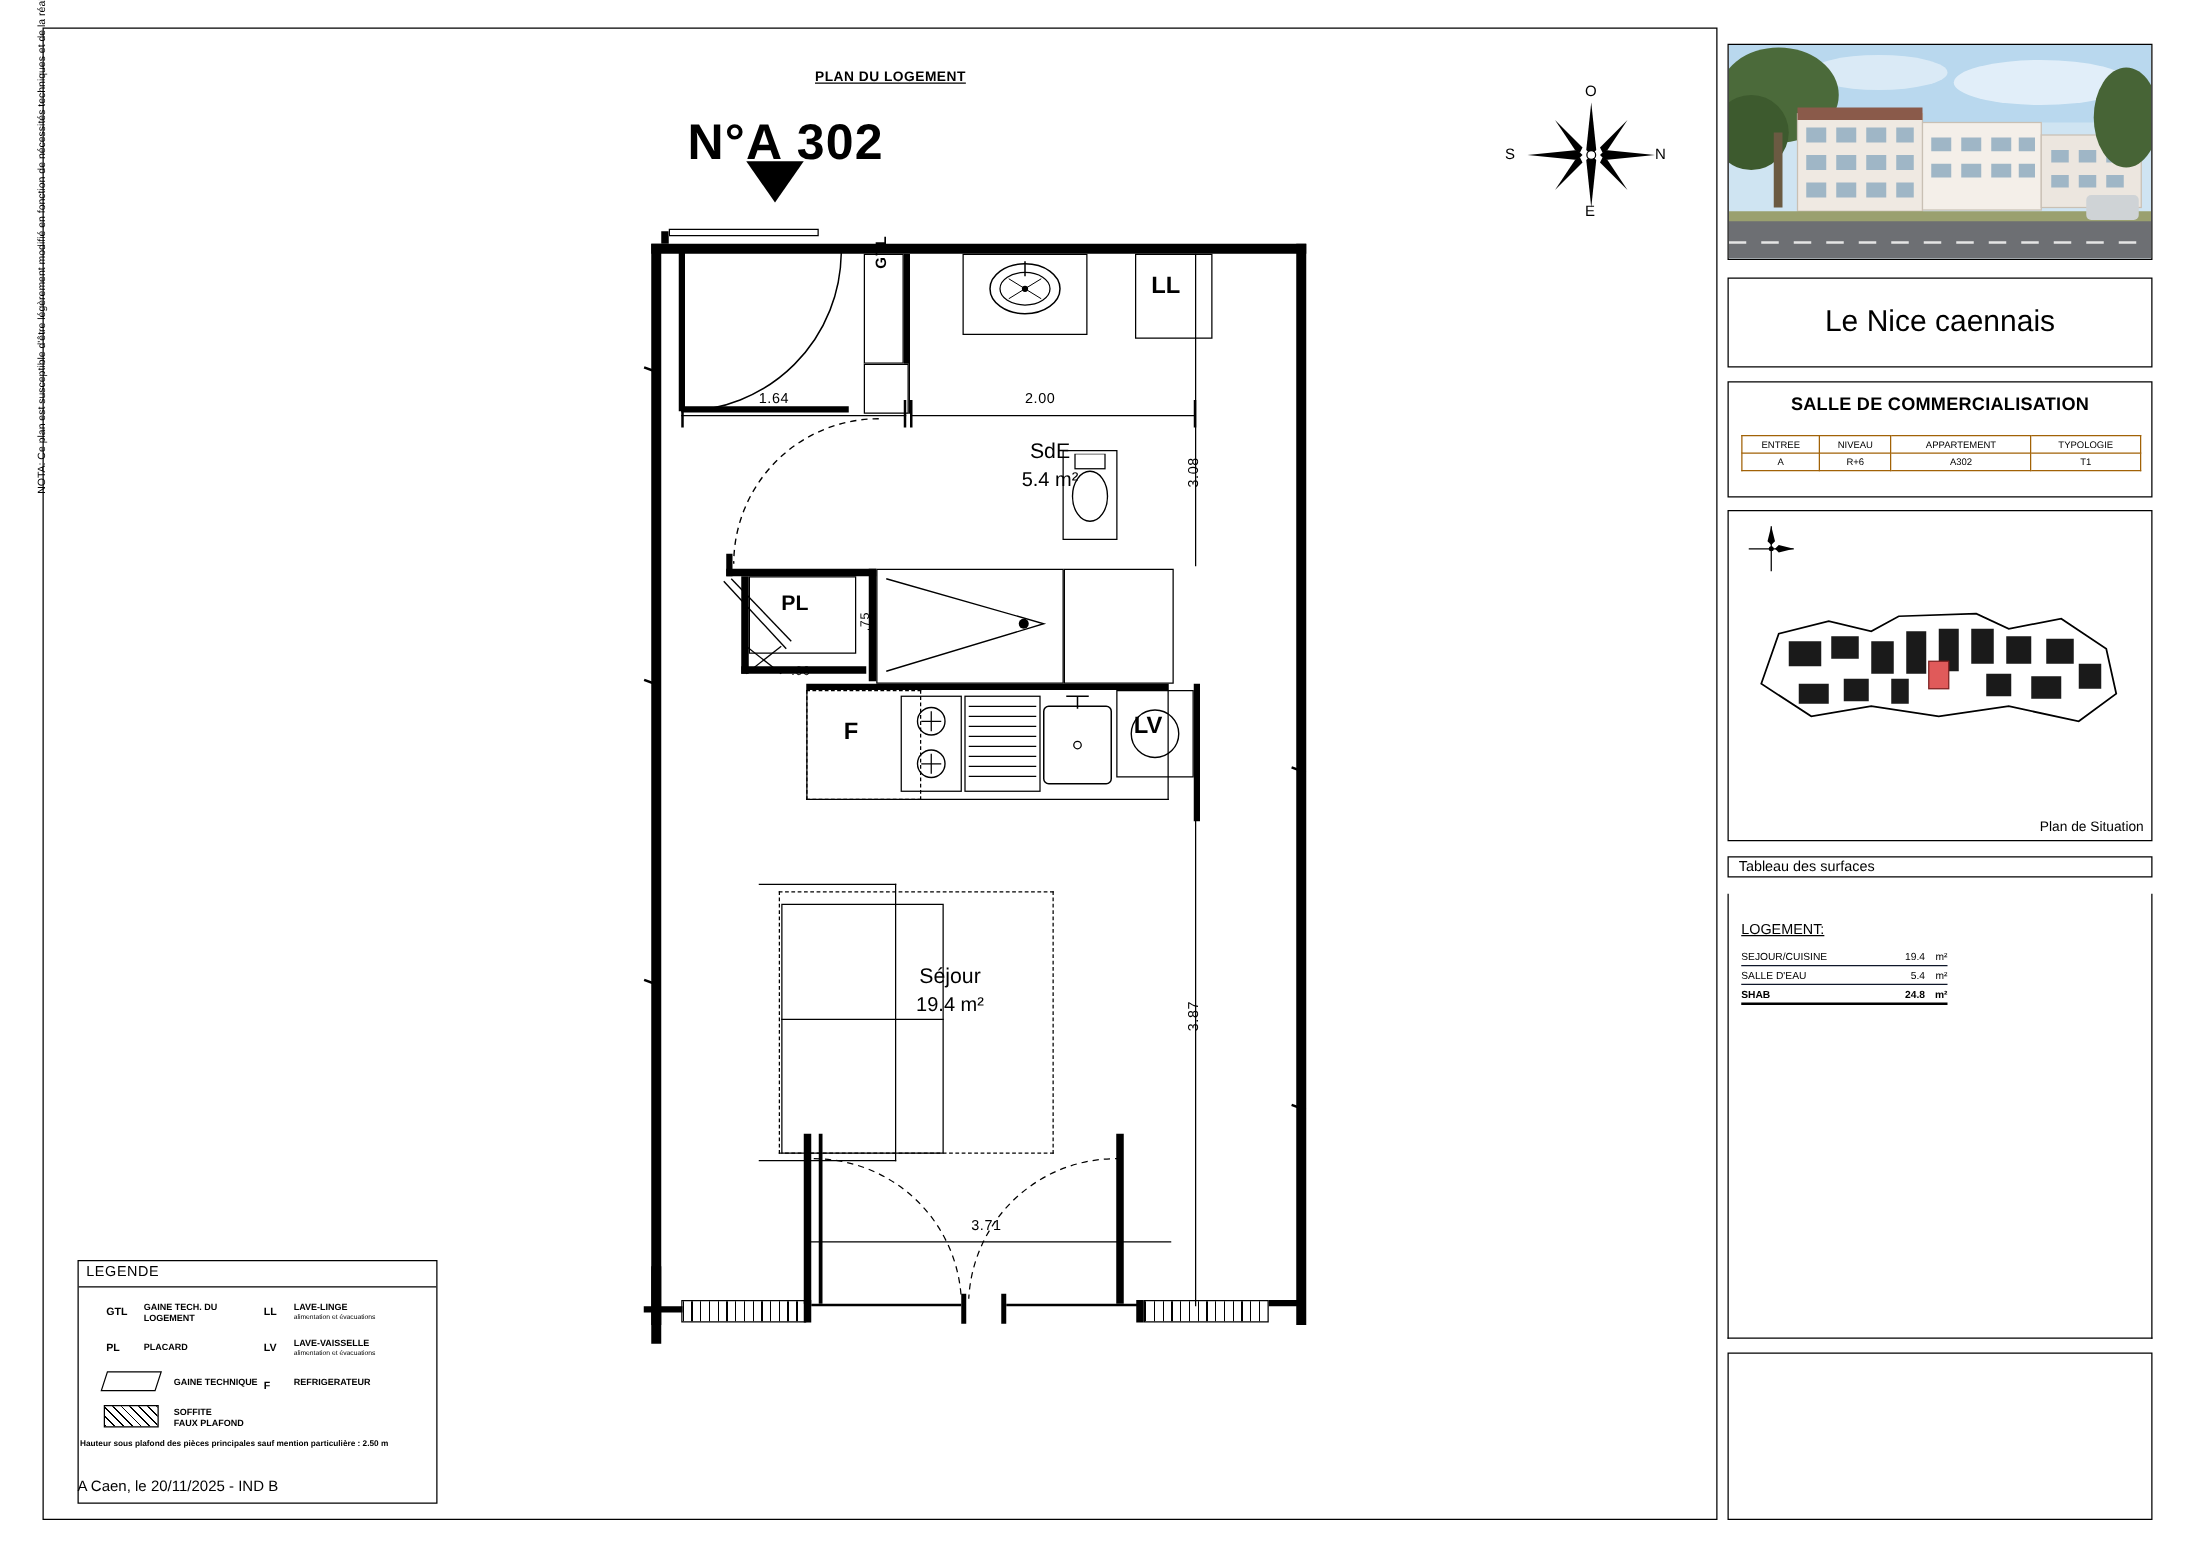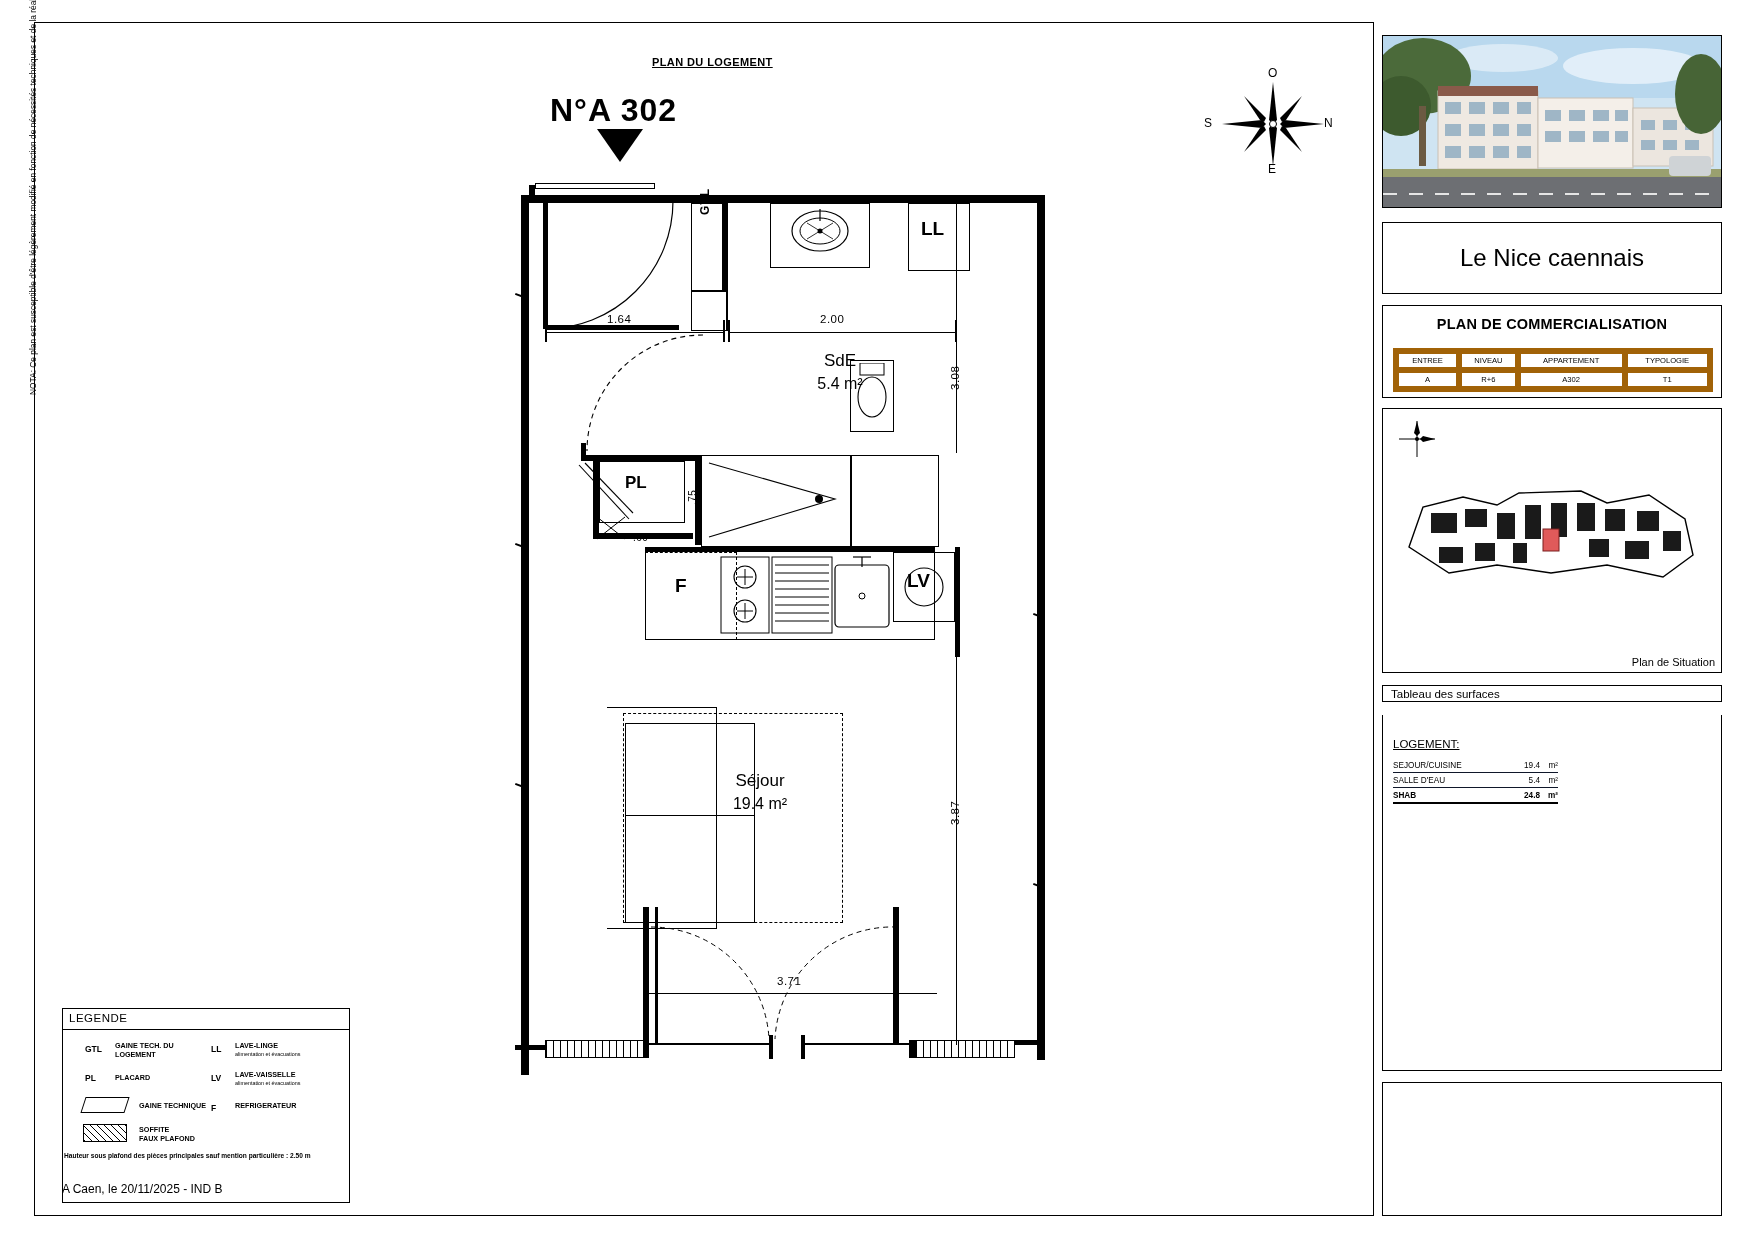--- a/index.html
+++ b/index.html
@@ -7,21 +7,21 @@
   .page{position:absolute;left:0;top:0;width:1755px;height:1240px;background:#fff;}
 
   
   .main-frame{position:absolute;left:34px;top:22px;width:1340px;height:1194px;border:1px solid #000;box-sizing:border-box;}
 
   
   .nota{position:absolute;left:27px;top:395px;width:640px;height:14px;transform:rotate(-90deg);transform-origin:0 0;font-size:8.4px;line-height:13px;white-space:nowrap;}
 
   
   .plan-title{position:absolute;left:652px;top:56px;font-size:11px;letter-spacing:.4px;text-decoration:underline;font-weight:600;}
-  .apt-num{position:absolute;left:550px;top:92px;font-size:32px;font-weight:700;letter-spacing:1px;}
+  .apt-num{position:absolute;left:550px;top:92px;font-size:40px;font-weight:700;letter-spacing:1px;}
   .apt-arrow{position:absolute;left:597px;top:129px;width:0;height:0;border-left:23px solid transparent;border-right:23px solid transparent;border-top:33px solid #000;}
 
   
   .compass{position:absolute;left:1218px;top:78px;width:110px;height:92px;}
   .compass .lbl{position:absolute;font-size:12px;}
 
   
   .plan{position:absolute;left:515px;top:185px;width:560px;height:995px;}
   .wall{position:absolute;background:#000;}
   .thin{position:absolute;background:#000;}
@@ -44,21 +44,21 @@
   .hauteur{position:absolute;left:64px;top:1152px;font-size:6.6px;font-weight:700;}
   .date{position:absolute;left:62px;top:1182px;font-size:12px;}
 
   
   .r-img{position:absolute;left:1382px;top:35px;width:340px;height:173px;border:1px solid #000;box-sizing:border-box;overflow:hidden;}
   .r-name{position:absolute;left:1382px;top:222px;width:340px;height:72px;border:1px solid #000;box-sizing:border-box;display:flex;align-items:center;justify-content:center;}
   .r-name span{font-size:24px;}
   .r-comm{position:absolute;left:1382px;top:305px;width:340px;height:93px;border:1px solid #000;box-sizing:border-box;}
   .r-comm-title{position:absolute;left:0;top:10px;width:100%;text-align:center;font-size:14.5px;font-weight:700;letter-spacing:.2px;}
   .r-tbl{position:absolute;left:10px;top:42px;width:320px;border-collapse:collapse;}
-  .r-tbl td{border:6px solid #a16207;text-align:center;font-size:7.6px;padding:2px 0;}
+  .r-tbl td{border:1px solid #a16207;text-align:center;font-size:7.6px;padding:2px 0;}
   .r-tbl td.v{font-size:7.6px;}
   .r-sit{position:absolute;left:1382px;top:408px;width:340px;height:265px;border:1px solid #000;box-sizing:border-box;}
   .r-sit-lbl{position:absolute;right:6px;bottom:4px;font-size:11px;}
   .r-surf{position:absolute;left:1382px;top:685px;width:340px;height:17px;border:1px solid #000;box-sizing:border-box;display:flex;align-items:center;}
   .r-surf span{font-size:11.5px;margin-left:8px;}
   .r-surf2{position:absolute;left:1382px;top:715px;width:340px;height:356px;border:1px solid #000;border-top:0;box-sizing:border-box;}
   .r-blank{position:absolute;left:1382px;top:1082px;width:340px;height:134px;border:1px solid #000;box-sizing:border-box;}
   .logement-lbl{position:absolute;left:10px;top:23px;font-size:11.5px;font-weight:400;text-decoration:underline;}
   .surf-tbl{position:absolute;left:10px;top:43px;width:165px;border-collapse:collapse;}
   .surf-tbl td{font-size:8.2px;padding:3px 0 2px 0;border-bottom:1px solid #0f172a;}
@@ -351,21 +351,21 @@
       <ellipse cx="318" cy="58" rx="26" ry="40" fill="#476436"></ellipse>
       <rect x="286" y="120" width="42" height="20" rx="4" fill="#cfd3d6"></rect>
     </svg>
   </div>
 
   <div class="r-name">
     <span>Le Nice caennais</span>
   </div>
 
   <div class="r-comm">
-    <div class="r-comm-title">PLAN DE COMMERCIALISATION</div>
+    <div class="r-comm-title">SALLE DE COMMERCIALISATION</div>
     <table class="r-tbl">
       <tbody>
           <tr>
         <td>ENTREE</td>
         <td>NIVEAU</td>
         <td>APPARTEMENT</td>
         <td>TYPOLOGIE</td>
       </tr>
       <tr>
         <td class="v">A</td>

